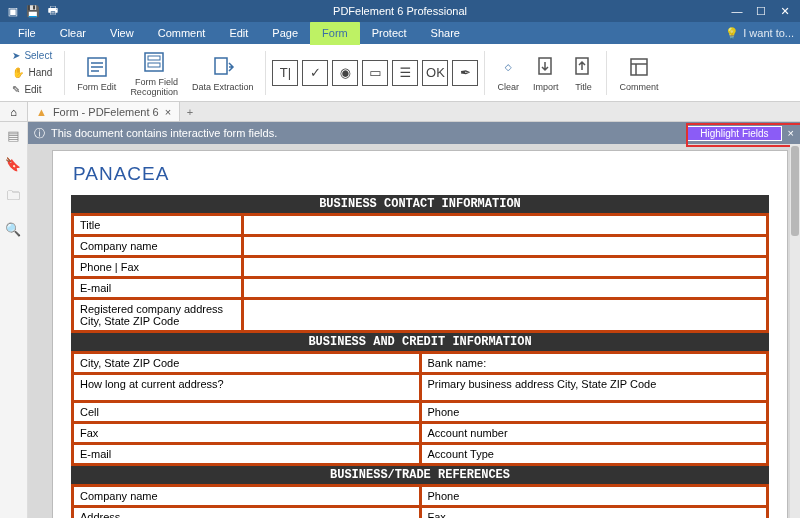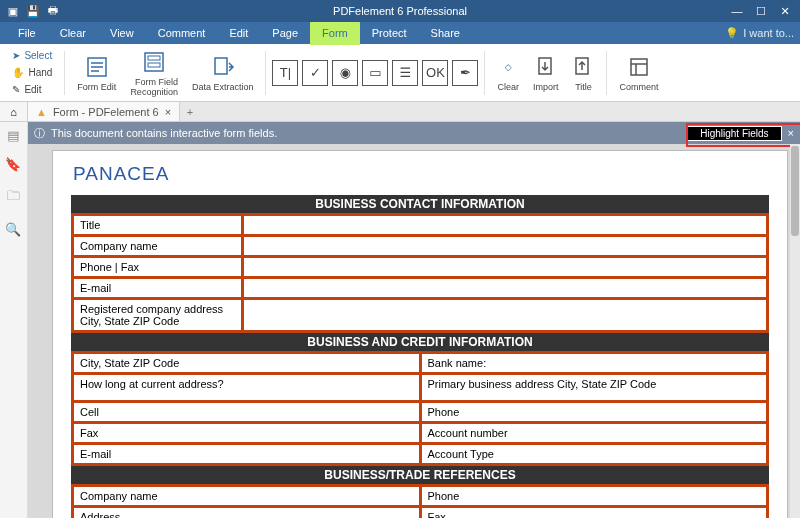--- a/index.html
+++ b/index.html
@@ -32,26 +32,26 @@
 .tabbar .home { width:28px; display:flex; align-items:center; justify-content:center; background:#f5f5f5; border-right:1px solid #cfcfcf; }
 .tabbar .doctab { display:flex; align-items:center; gap:6px; padding:0 8px; background:#f9f9f9; border-right:1px solid #cfcfcf; color:#555;}
 .tabbar .add { width:20px; display:flex; align-items:center; justify-content:center; color:#777;}
 
 .workarea { display:flex; height:396px; }
 .sidebar { width:28px; background:#f4f4f4; border-right:1px solid #ddd; display:flex; flex-direction:column; align-items:center; padding-top:6px; gap:14px; color:#888; font-size:13px;}
 .canvas { flex:1; background:#d9d9d9; position:relative; overflow:hidden; }
 
 .infobar { height:22px; background:#7a8aa0; color:#fff; display:flex; align-items:center; font-size:11px; padding:0 6px; gap:6px; }
 .infobar .msg { flex:1; }
-.infobar .hl { background:#000000; border:1px solid #fff; padding:1px 12px; font-size:10px; position:relative; }
+.infobar .hl { background:#8b5cf6; border:1px solid #fff; padding:1px 12px; font-size:10px; position:relative; }
 .annot-box { position:absolute; border:2px solid #e03030; pointer-events:none; }
 
 .page { position:absolute; left:24px; top:28px; right:12px; background:#fff; border:1px solid #bbb; padding:10px 18px 10px 18px; height:560px; }
 .logo { color:#2b5aa5; font-size:19px; letter-spacing:1px; font-weight:400; margin:2px 0 10px 2px;}
-.sect { background:#333; color:#fff; text-align:center; font-size:12px; font-weight:bold; padding:2px 0; }
+.sect { background:#333; color:#fff; text-align:center; font-size:12px; font-weight:bold; padding:2px 0;font-family:Liberation Mono, monospace; }
 table.frm { width:100%; border-collapse:collapse; font-size:11px; color:#000; }
 table.frm td { border:3px solid #c2410c; padding:3px 6px; vertical-align:top; }
 table.frm td.lab { width:170px; }
 .scrollbar { position:absolute; right:0; top:22px; bottom:0; width:10px; background:#e8e8e8; }
 .scrollbar .thumb { position:absolute; left:1px; right:1px; top:2px; height:90px; background:#b8b8b8; border-radius:3px; }
 
 svg { display:block; }
 </style>
 </head>
 <body>

